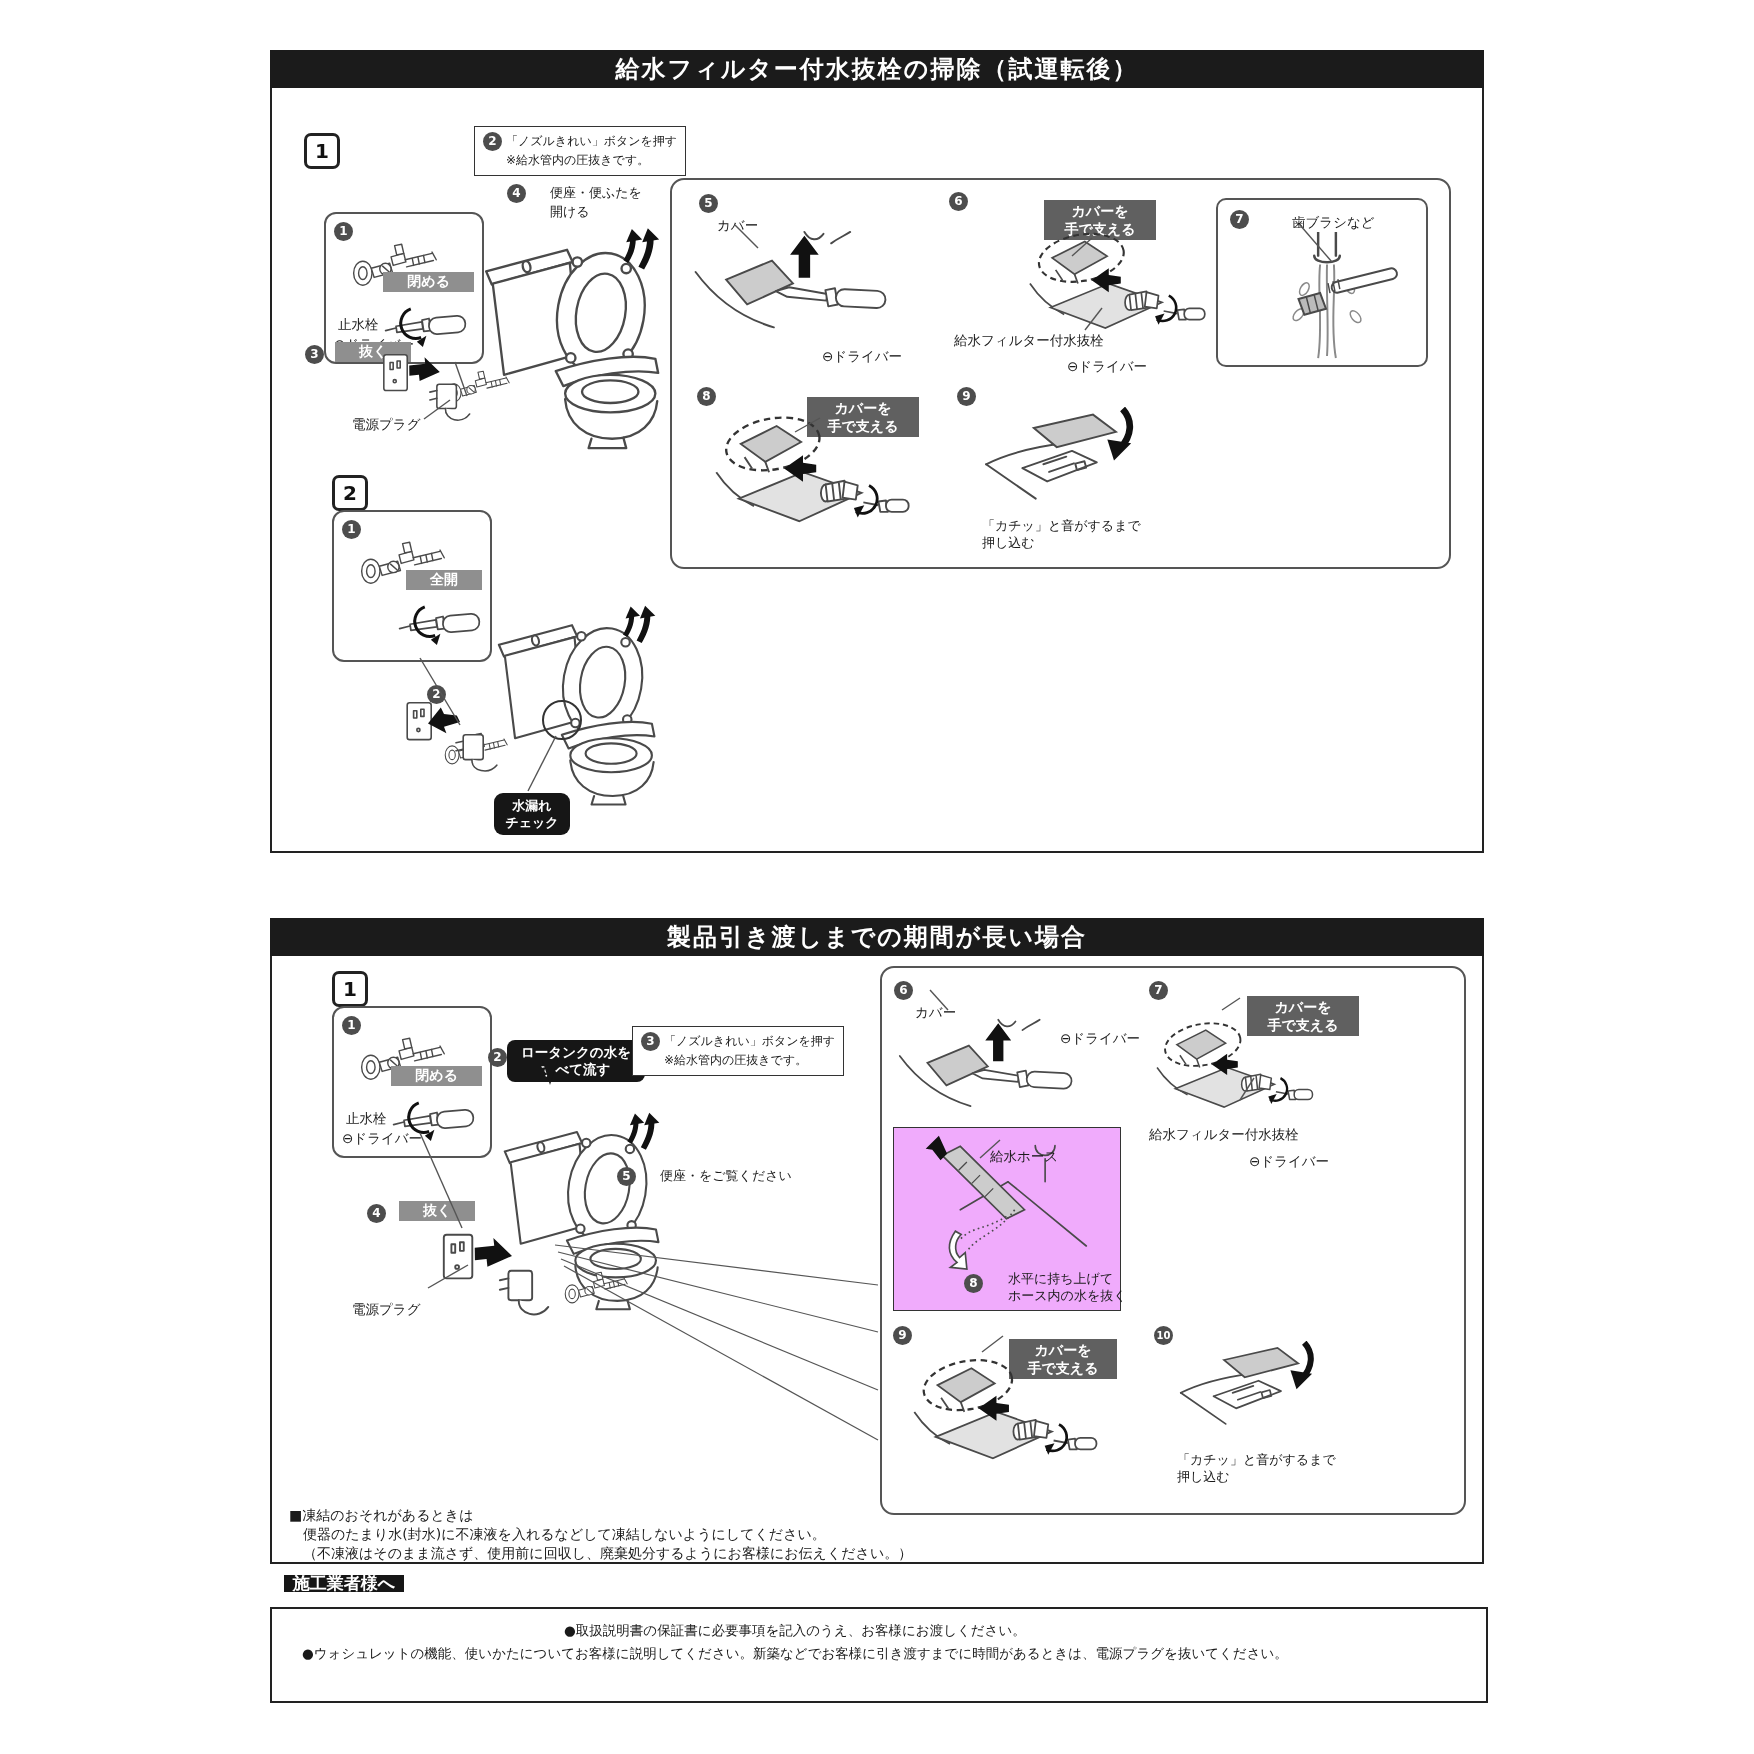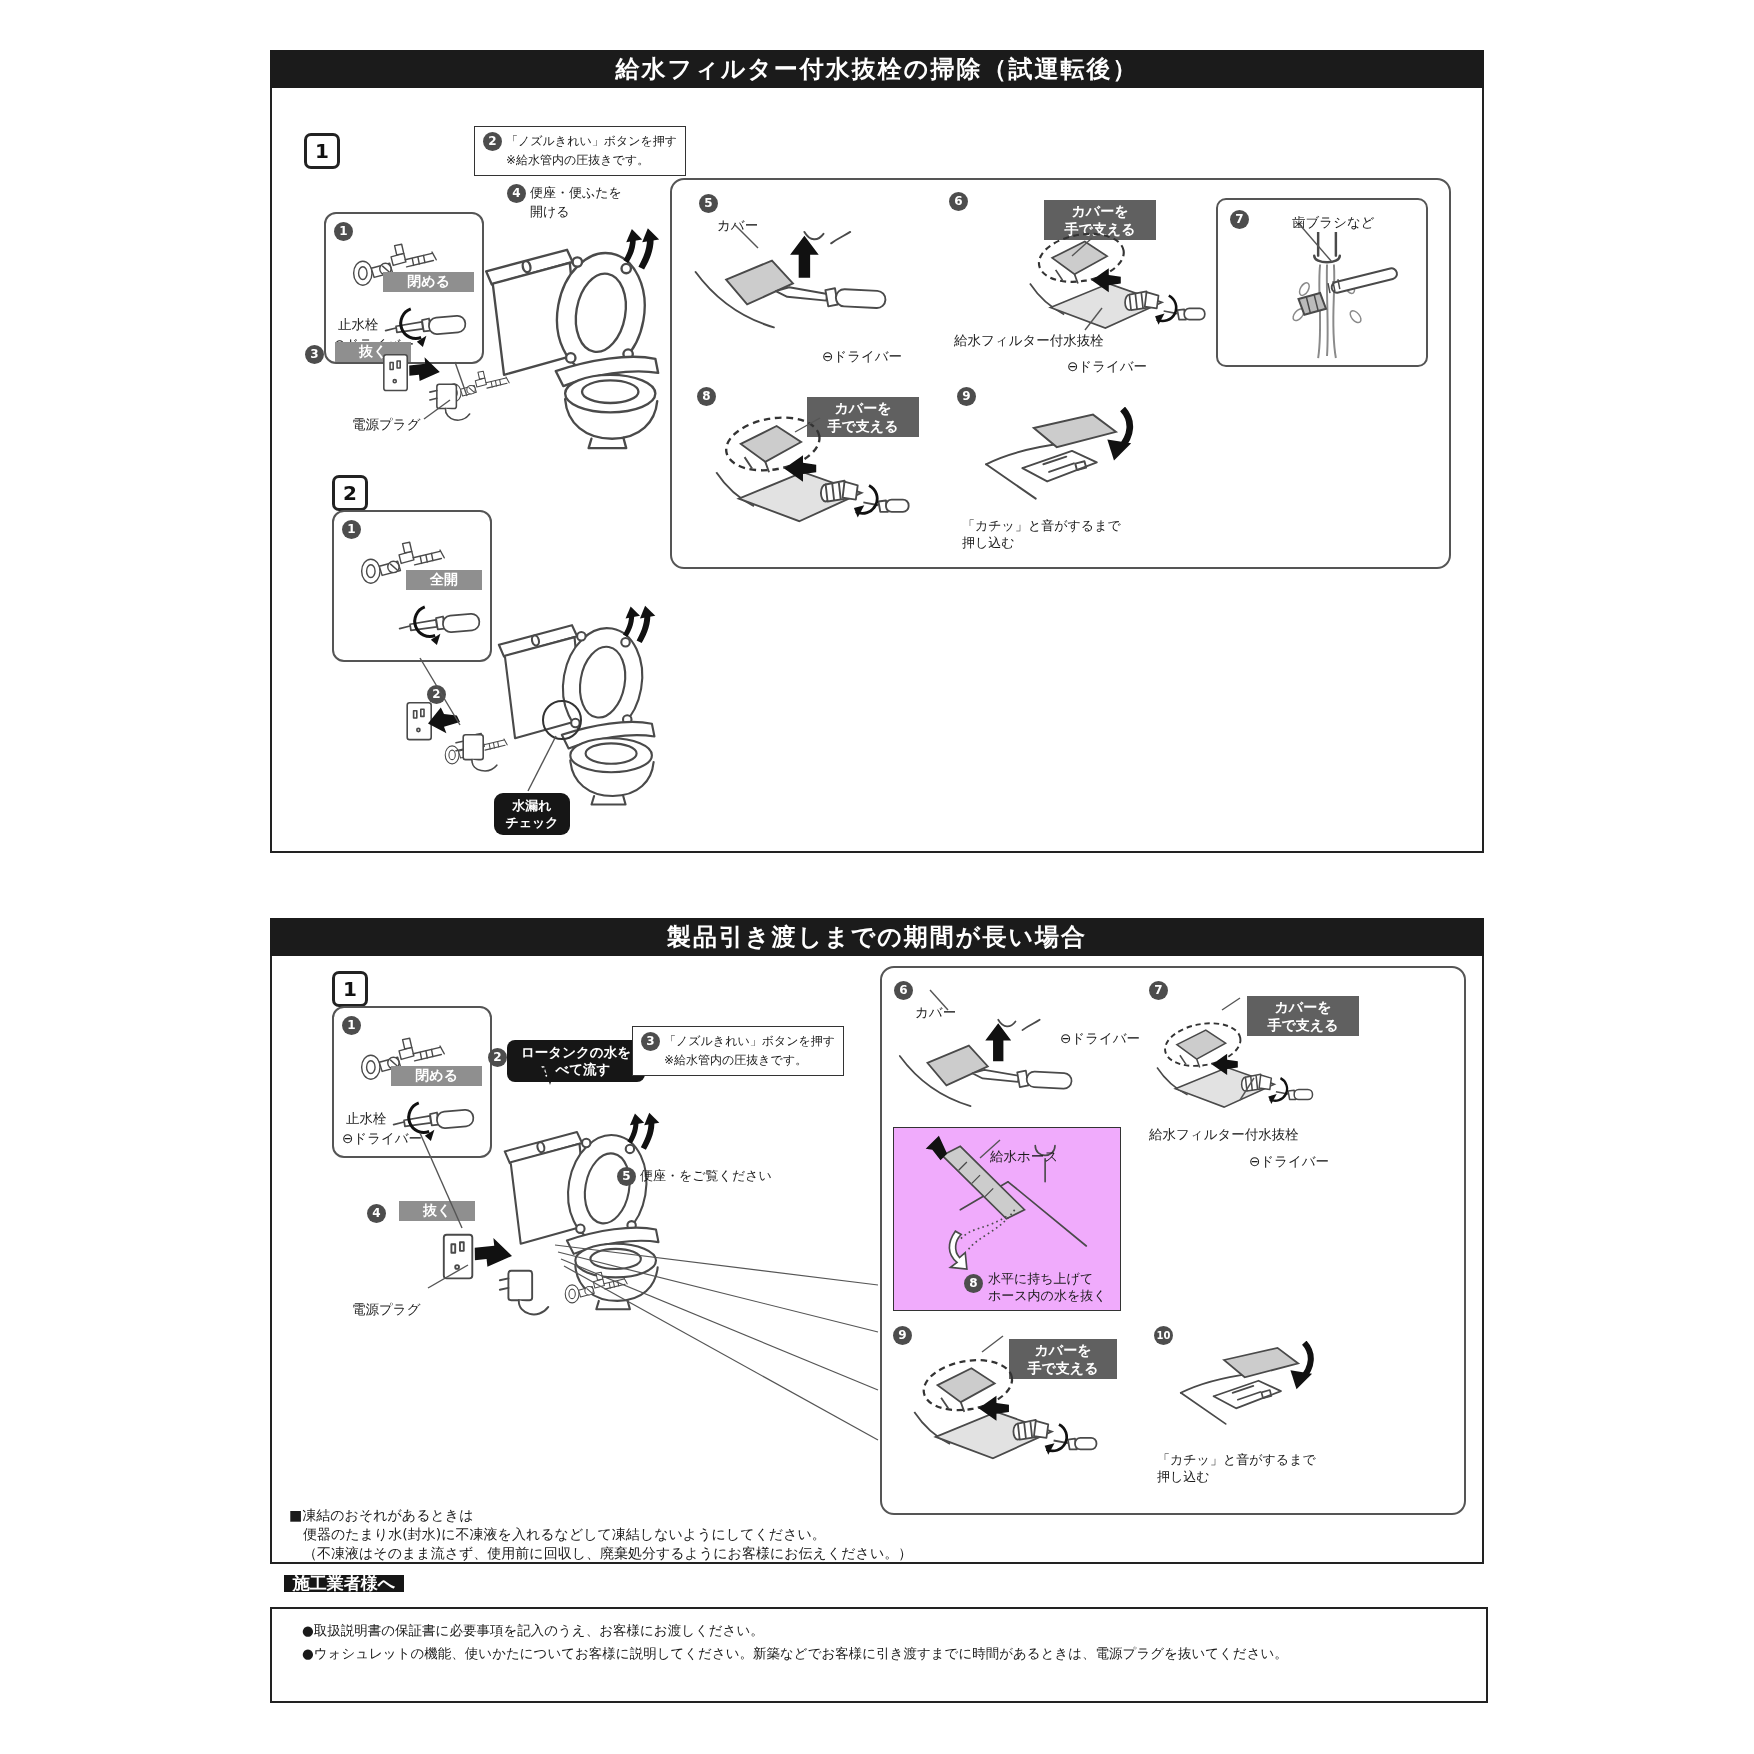--- a/index.html
+++ b/index.html
@@ -19,28 +19,28 @@
        font-size:12px;font-weight:bold;align-items:center;justify-content:center;flex:none;line-height:19px;}
   .num.n10{font-size:10px;}
   .marker{position:absolute;width:30px;height:30px;border:3px solid #222;border-radius:7px;background:#fff;
           display:flex;align-items:center;justify-content:center;font-size:20px;font-weight:bold;color:#111;}
   .bgray{background:#8f8f8f;color:#fff;font-size:14px;font-weight:bold;padding:1px 24px;display:inline-block;white-space:nowrap;}
   .bdark{position:absolute;background:#606060;color:#fff;font-size:14px;font-weight:bold;text-align:center;
          line-height:18px;padding:2px 4px;}
   .bblack{position:absolute;background:#161616;color:#fff;font-size:13.5px;font-weight:bold;text-align:center;
           line-height:17px;padding:4px 6px;border-radius:8px;}
   .lbl{position:absolute;font-size:13.5px;white-space:nowrap;color:#1a1a1a;}
-  .cap{position:absolute;font-size:13px;line-height:17px;white-space:nowrap;color:#1a1a1a;}
+  .cap{position:absolute;font-size:13px;line-height:17px;white-space:nowrap;color:#1a1a1a;margin-left:20px;}
   .flexrow{display:flex;align-items:flex-start;gap:4px;}
   .leakcircle{position:absolute;width:36px;height:36px;border:2.5px solid #333;border-radius:50%;}
   .cbadge{position:absolute;background:#161616;color:#fff;font-size:13px;font-weight:bold;text-align:center;
           line-height:17px;padding:4px 8px;border-radius:9px;}
   .overlay{position:absolute;left:0;top:0;pointer-events:none;}
   .freeze{position:absolute;font-size:14px;line-height:19px;white-space:nowrap;}
-  .bullets{position:absolute;font-size:13.5px;line-height:23px;white-space:nowrap;}
+  .bullets{position:absolute;font-size:13.5px;line-height:23px;white-space:nowrap;text-align:center;}
   .s3badge{position:absolute;background:#161616;color:#fff;font-size:17px;font-weight:bold;
            display:flex;align-items:center;justify-content:center;}
   .s3box{position:absolute;border:2px solid #222;background:#fff;}
 </style>
 </head>
 <body>
 
 <div class="page">
 
 <svg width="0" height="0" style="position:absolute" aria-hidden="true">

